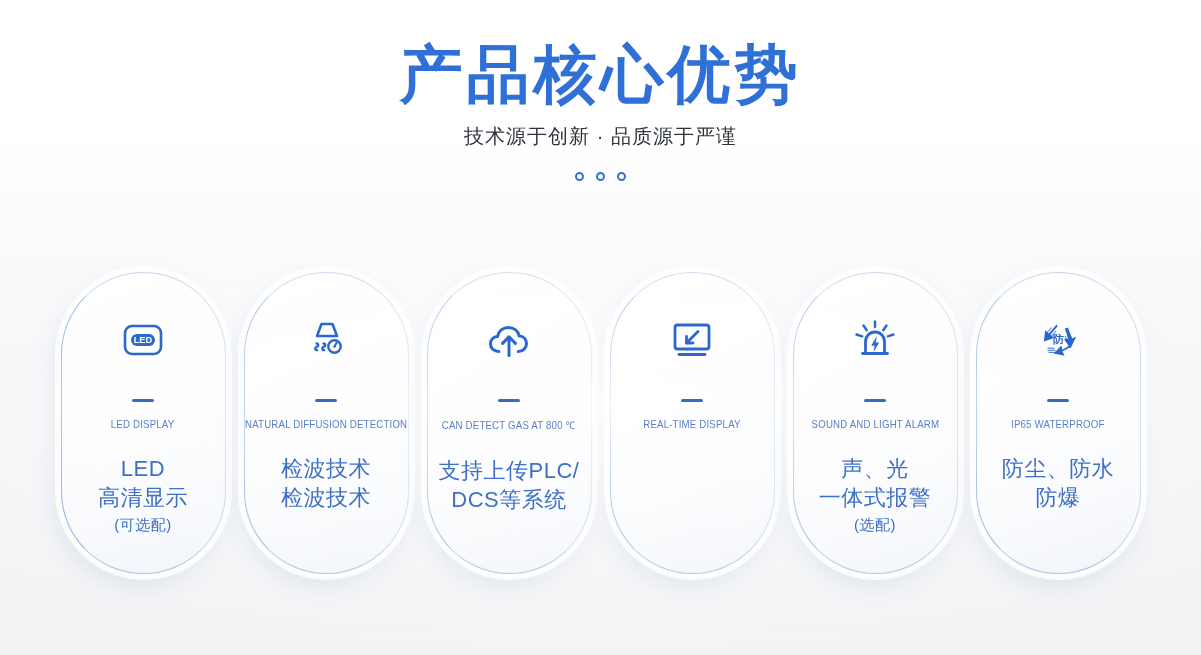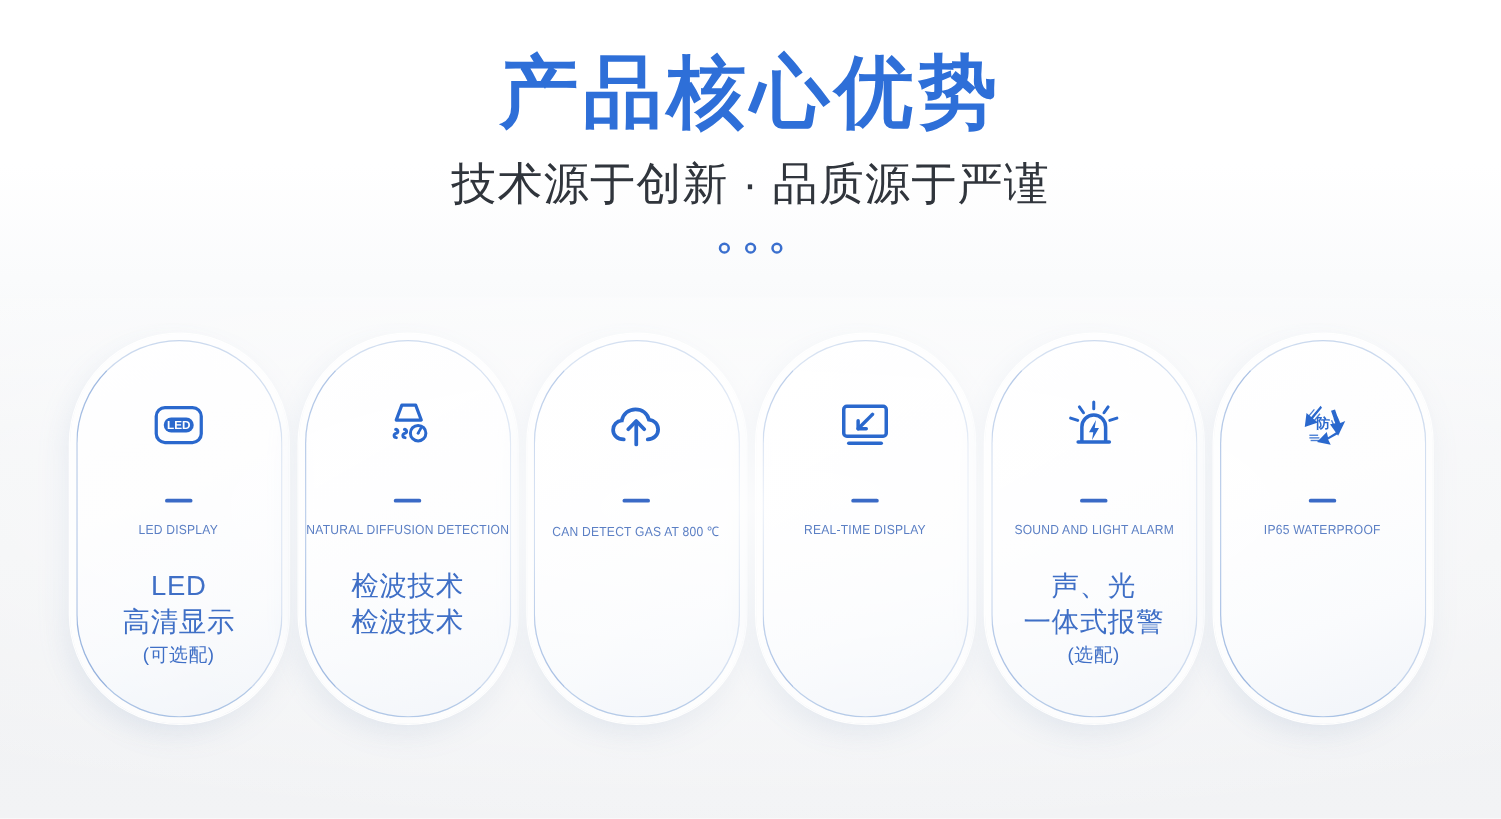--- a/index.html
+++ b/index.html
@@ -21,21 +21,21 @@
     pointer-events:none;
   }
 
   
   .header{position:absolute;left:0;right:0;top:40px;text-align:center;}
   .title{
     font-size:63px;line-height:1.1;font-weight:bold;color:#2e6fd8;
     letter-spacing:4px;margin:0;
   }
   .subtitle{
-    margin:14px 0 0;font-size:36px;color:#30353c;letter-spacing:1px;font-weight:normal;
+    margin:14px 0 0;font-size:20px;color:#30353c;letter-spacing:1px;font-weight:normal;
   }
   .dots{margin-top:22px;display:flex;justify-content:center;gap:12px;}
   .dot{width:9px;height:9px;border-radius:50%;border:2px solid #3a6fce;box-sizing:border-box;}
 
   
   .cards{
     position:absolute;left:0;right:0;top:272px;
     display:flex;justify-content:center;gap:18px;
   }
   .card{
@@ -146,20 +146,25 @@
     <div class="card">
       <div class="icon">
         <svg width="52" height="46" viewBox="0 0 52 46">
           <path d="M16 34.5c-5.2 0-8.5-3.4-8.5-7.6c0-4 2.9-7.2 7-7.5c0.9-5.4 5.4-9 10.9-9c5.3 0 9.6 3.4 10.7 8.3c4.4 0.4 7.4 3.7 7.4 7.9c0 4.3-3.3 7.9-8.3 7.9" fill="none" stroke="#2a68cd" stroke-width="3" stroke-linecap="round"></path>
           <path d="M26 38.5 V20.5" fill="none" stroke="#2a68cd" stroke-width="3" stroke-linecap="round"></path>
           <path d="M19.6 26.4 L26 19.8 L32.4 26.4" fill="none" stroke="#2a68cd" stroke-width="3" stroke-linecap="round" stroke-linejoin="round"></path>
         </svg>
       </div>
       <div class="divider"></div>
       <div class="caption">CAN DETECT GAS AT 800 ℃</div>
+      <div class="headline">
+        <div>支持上传PLC/</div>
+        <div>DCS等系统</div>
+        <span class="small"></span>
+      </div>
     </div>
 
     <div class="card">
       <div class="icon">
         <svg width="52" height="48" viewBox="0 0 52 48">
           <rect x="9" y="9" width="34" height="24" rx="2.5" ry="2.5" fill="none" stroke="#2a68cd" stroke-width="2.8"></rect>
           <path d="M32 15.5 L20.5 27" stroke="#2a68cd" stroke-width="2.8" stroke-linecap="round"></path>
           <path d="M20.5 20.5 V27 H27" fill="none" stroke="#2a68cd" stroke-width="2.8" stroke-linecap="round" stroke-linejoin="round"></path>
           <path d="M13 38.5 H39" stroke="#2a68cd" stroke-width="2.8" stroke-linecap="round"></path>
         </svg>
@@ -207,16 +212,21 @@
             <path d="M17.5 36.4 H25.8"></path>
             <path d="M38.5 17.5 L41.5 24.2"></path>
             <path d="M36.3 18.8 L39.3 25.5"></path>
             <path d="M34.2 20.2 L37.2 26.8"></path>
           </g>
           <text x="27.5" y="26.5" font-family="DejaVu Sans, sans-serif" font-size="11" font-weight="bold" fill="#2a68cd" text-anchor="middle">防</text>
         </svg>
       </div>
       <div class="divider"></div>
       <div class="caption">IP65 WATERPROOF</div>
+      <div class="headline">
+        <div>防尘、防水</div>
+        <div>防爆</div>
+        <span class="small"></span>
+      </div>
     </div>
 
   </div>
 </div>
 
 </body></html>

